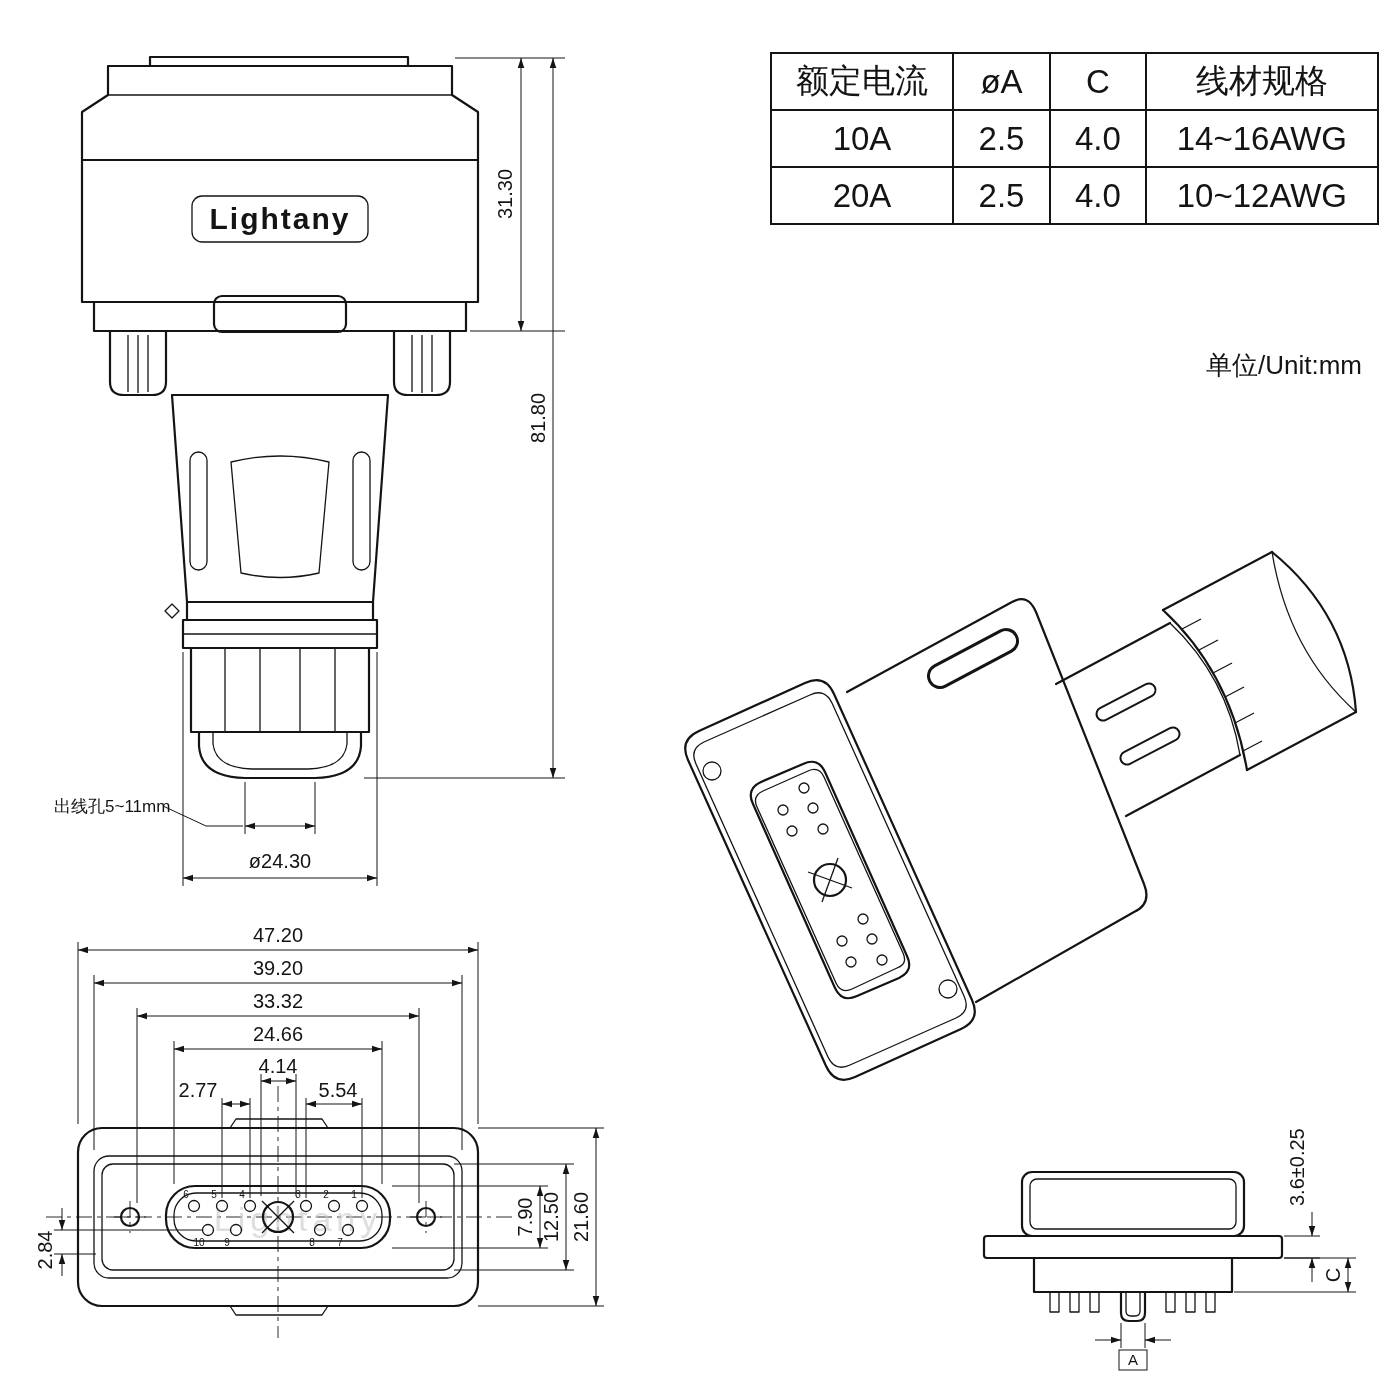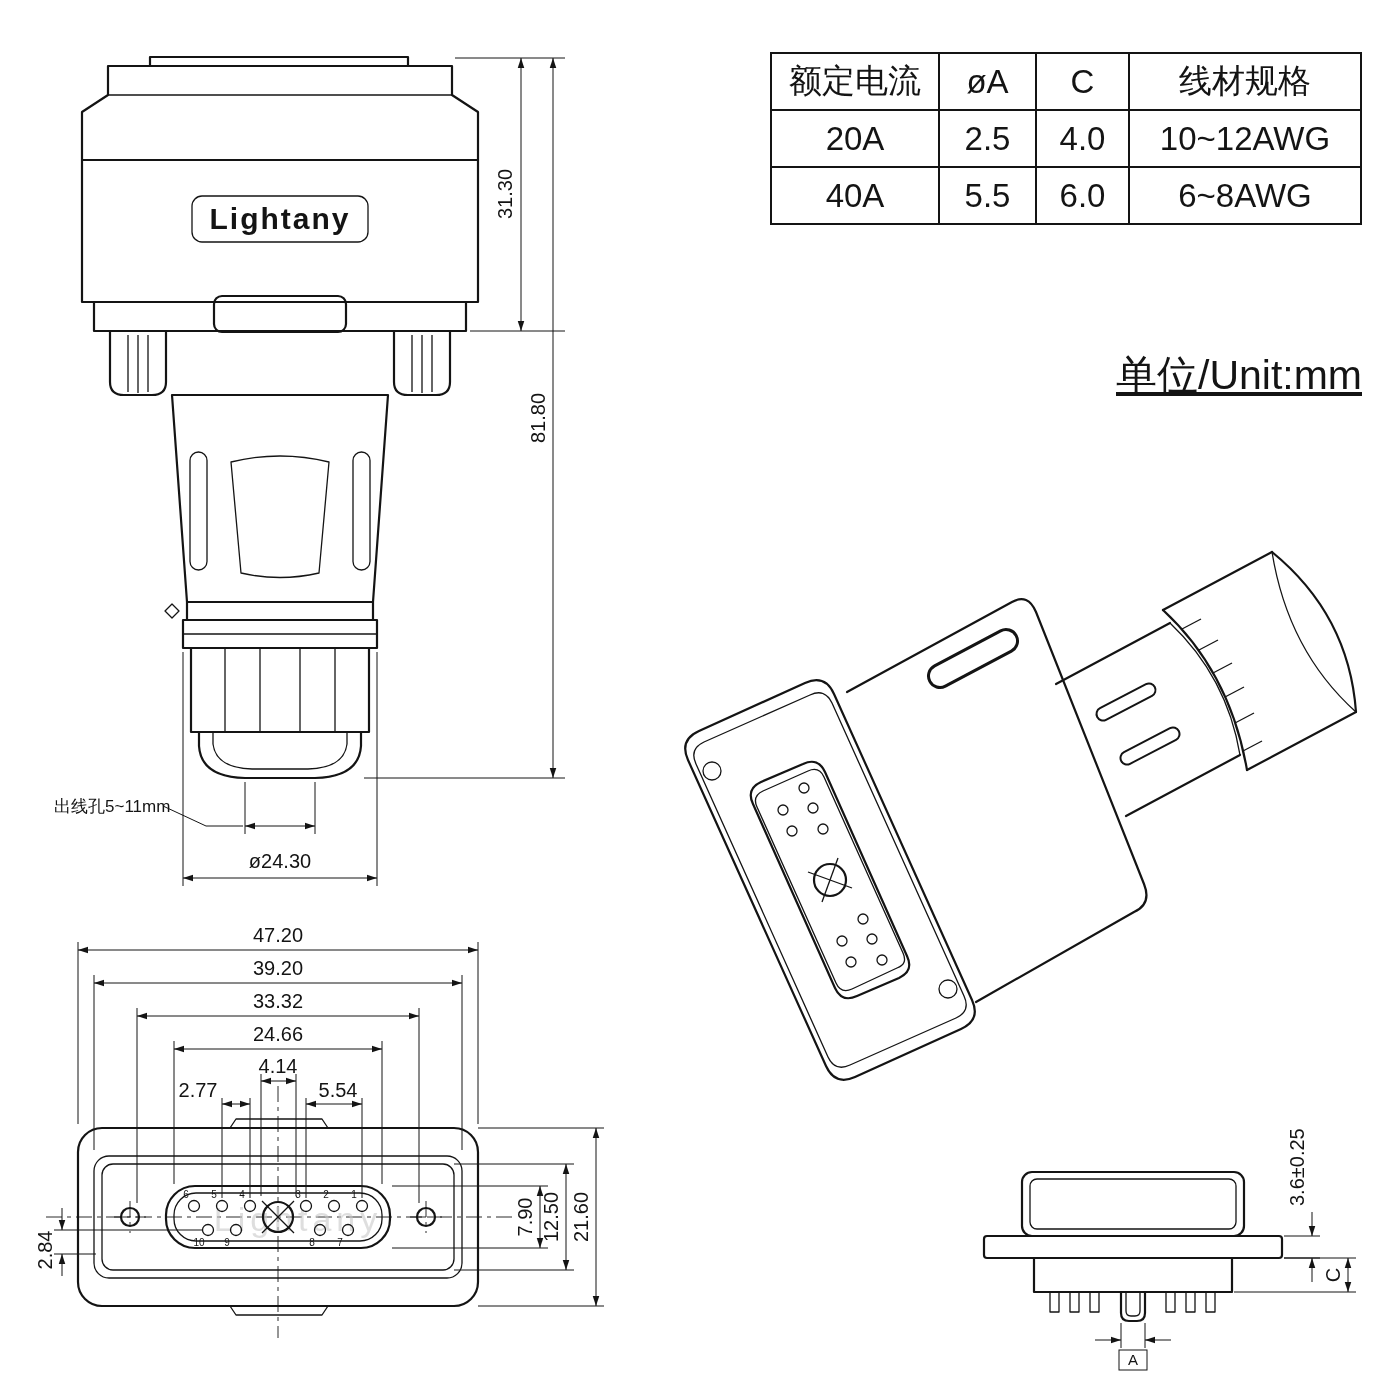--- a/index.html
+++ b/index.html
@@ -5,22 +5,22 @@
   * { margin:0; padding:0; box-sizing:border-box; }
   html,body { width:1400px; height:1400px; }
   body { position:relative; background:#fff; color:#141414;
          font-family:"Liberation Sans","DejaVu Sans",sans-serif; overflow:hidden; }
 
   .drawing { position:absolute; left:0; top:0; }
 
   .spec-table { position:absolute; left:770px; top:52px; border-collapse:collapse; table-layout:fixed; background:#fff; }
   .spec-table th, .spec-table td {
       border:2.5px solid #141414; text-align:center; vertical-align:middle;
-      height:57px; font-size:33px; font-weight:400; white-space:nowrap; padding:0 8px; }
-  .unit-note { position:absolute; left:770px; top:348px; width:592px; text-align:right; font-size:41px;text-decoration:underline; }
+      height:57px; font-size:33px; font-weight:400; white-space:nowrap; padding:0 24px; }
+  .unit-note { position:absolute; left:770px; top:348px; width:592px; text-align:right; font-size:26px; }
 
   
   .ol  { fill:none; stroke:#141414; stroke-width:2.2; stroke-linejoin:round; stroke-linecap:round; }
   .ol2 { fill:none; stroke:#141414; stroke-width:1.3; stroke-linejoin:round; }
   .dl  { fill:none; stroke:#141414; stroke-width:1; }
   .cl  { fill:none; stroke:#141414; stroke-width:.9; stroke-dasharray:16 5 4 5; }
   .cap  { stroke:#141414; stroke-width:15; stroke-linecap:round; fill:none; }
   .capw { stroke:#fff;    stroke-width:11; stroke-linecap:round; fill:none; }
   .capb { stroke:#141414; stroke-width:26; stroke-linecap:round; fill:none; }
   .capbw{ stroke:#fff;    stroke-width:20; stroke-linecap:round; fill:none; }
@@ -306,27 +306,27 @@
   <thead>
     <tr>
       <th>额定电流</th>
       <th>øA</th>
       <th>C</th>
       <th>线材规格</th>
     </tr>
   </thead>
   <tbody>
     <tr>
+      <td>10A</td>
+      <td>2.5</td>
+      <td>4.0</td>
+      <td>14~16AWG</td>
+    </tr>
+    <tr>
       <td>20A</td>
       <td>2.5</td>
       <td>4.0</td>
       <td>10~12AWG</td>
     </tr>
-    <tr>
-      <td>40A</td>
-      <td>5.5</td>
-      <td>6.0</td>
-      <td>6~8AWG</td>
-    </tr>
   </tbody>
 </table>
 
 <div class="unit-note">单位/Unit:mm</div>
 
 </body></html>

